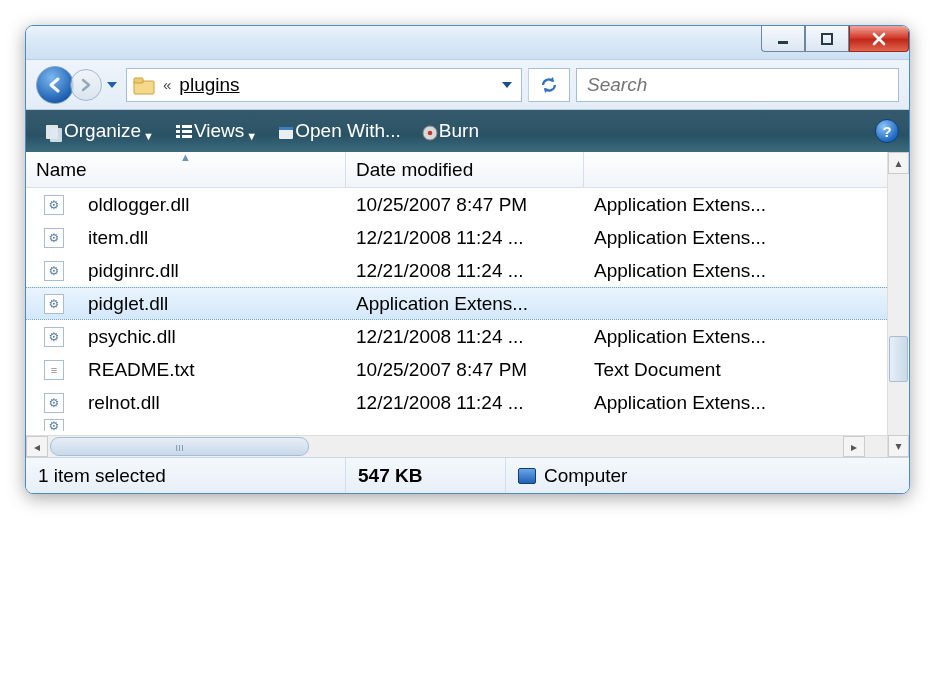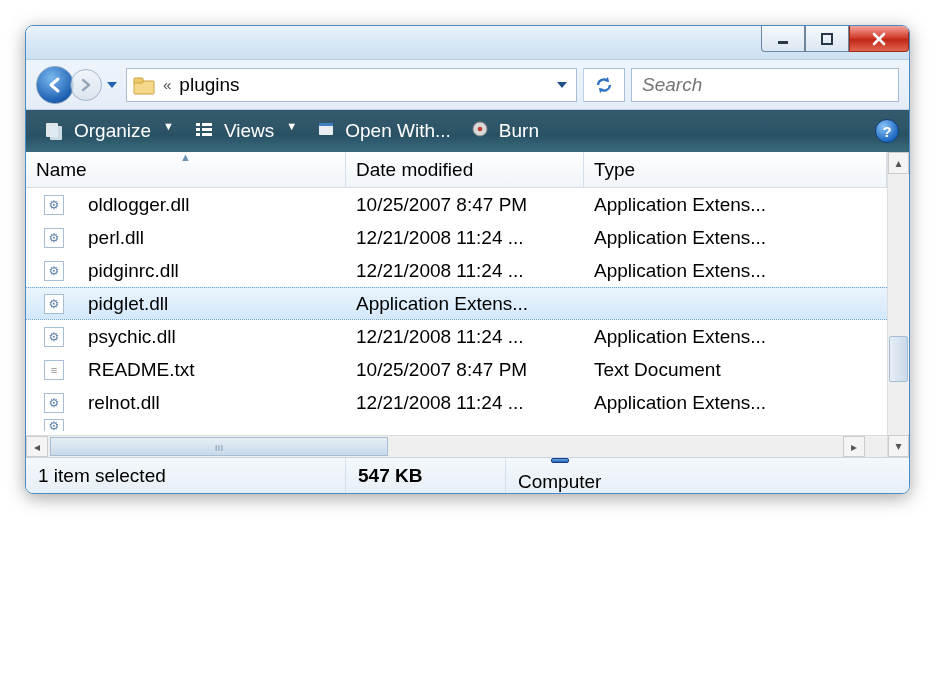--- a/index.html
+++ b/index.html
@@ -73,50 +73,50 @@
   display: flex; align-items: center; justify-content: center;
 }
 .addrbox {
   flex: 1; height: 34px;
   background: #fff; border: 1px solid #a8bed6;
   display: flex; align-items: center;
   padding: 0 6px; gap: 8px;
 }
 .addrbox .folder-ic { width: 22px; height: 20px; }
 .crumb-sep { color: #444; font-size: 15px; }
-.crumb { color: #000; font-size: 19px; }
+.crumb { color: #000; font-size: 19px; text-decoration: underline; }
 .addrspacer { flex: 1; }
 .addrdrop { width: 16px; display:flex; justify-content:center; }
 .refreshbtn {
   width: 42px; height: 34px;
   border: 1px solid #a8bed6; border-left: 1px solid #c0d3e6;
   background: #fff;
   display: flex; align-items: center; justify-content: center;
 }
 .searchbox {
-  width: 268px; height: 34px;
+  width: 323px; height: 34px;
   background: #fff; border: 1px solid #a8bed6;
   display: flex; align-items: center; padding: 1px 10px;
 }
 .searchbox input {
   border: none; outline: none; width: 100%;
   font-size: 19px; font-style: italic; color: #888;
   background: transparent;
 }
 
 .cmdbar {
   height: 42px;
   background: linear-gradient(180deg, #34596c 0%, #2f5668 40%, #295164 60%, #3b6b7e 100%);
   display: flex; align-items: center;
   padding: 0 10px; gap: 4px;
   color: #fff;
   font-size: 19px;
 }
 .cmditem {
-  display: flex; align-items: flex-start; gap: 10px;
+  display: flex; align-items: flex-end; gap: 0;
   padding: 4px 8px; border-radius: 3px;
 }
 .cmditem .drop { font-size: 11px; margin-left: 2px; }
 .cmdspacer { flex: 1; }
 .helpbtn {
   width: 24px; height: 24px; border-radius: 50%;
   background: radial-gradient(circle at 35% 30%, #8bc5f6, #1f69c2 70%);
   border: 1px solid #0e3f7a;
   display:flex;align-items:center;justify-content:center;
   color:#fff; font-weight:bold; font-size:15px;
@@ -184,32 +184,32 @@
 .vscroll .thumb { position:absolute; left:1px;right:1px; top:62%; height:46px; background:linear-gradient(90deg,#e6eef6,#c9d9e9);border:1px solid #a7bdd4;border-radius:2px;}
 
 .hscroll {
   height: 22px;
   background: #efefef;
   border-top: 1px solid #ddd;
   display:flex;
 }
 .hscroll .arrow { width:22px;display:flex;align-items:center;justify-content:center;background:#f4f4f4;border:1px solid #ccc;font-size:12px;color:#555;}
 .hscroll .track { flex:1; position:relative; }
-.hscroll .thumb { position:absolute; top:1px;bottom:1px; left:2px; width:338px; background:linear-gradient(180deg,#e6eef6,#c9d9e9);border:1px solid #a7bdd4;border-radius:0;}
+.hscroll .thumb { position:absolute; top:1px;bottom:1px; left:2px; width:259px; background:linear-gradient(180deg,#e6eef6,#c9d9e9);border:1px solid #a7bdd4;border-radius:9px;}
 .hscroll .corner{ width:22px;background:#efefef;}
 
 .statusbar {
   height: 36px;
   background: linear-gradient(180deg,#f4f8fc,#e7eff7);
   border-top:1px solid #c7d6e5;
   display:flex; align-items:flex-end;
   font-size:19px;
 }
 .statusbar .sseg { padding: 0 12px; border-right: 1px solid #d3dfea; height:100%; display:flex;align-items:center; gap:8px;}
-.statusbar .sseg:last-child{border-right:none;flex-direction:column;}
+.statusbar .sseg:last-child{border-right:none;}
 .seg1{ width:320px; }
 .seg2{ width:160px;font-weight:bold; }
 .comp-ic { width:18px;height:16px;background:linear-gradient(180deg,#6aa6e6,#1f62b3);border:1px solid #0e3f7a;border-radius:2px; }
 
 .ic-svg { display:block; }
 </style>
 </head>
 <body>
 
 <div class="window">
@@ -328,38 +328,35 @@
   <div class="viewport">
     <div class="filelist">
       <div class="colhdr">
         <div class="col col-name">
           <span class="sortind">▲</span>
           <span>Name</span>
         </div>
         <div class="col col-date">
           <span>Date modified</span>
         </div>
-        <div class="col col-type">
-          <span>Type</span>
-        </div>
       </div>
 
       <div class="rows" id="rows">
           <div class="row">
             <div class="cell c-name">
               <span class="file-ic dll"></span>
               <span>oldlogger.dll</span>
             </div>
             <div class="cell c-date"><span>10/25/2007 8:47 PM</span></div>
             <div class="cell c-type"><span>Application Extens...</span></div>
           </div>
           <div class="row">
             <div class="cell c-name">
               <span class="file-ic dll"></span>
-              <span>perl.dll</span>
+              <span>item.dll</span>
             </div>
             <div class="cell c-date"><span>12/21/2008 11:24 ...</span></div>
             <div class="cell c-type"><span>Application Extens...</span></div>
           </div>
           <div class="row">
             <div class="cell c-name">
               <span class="file-ic dll"></span>
               <span>pidginrc.dll</span>
             </div>
             <div class="cell c-date"><span>12/21/2008 11:24 ...</span></div>

